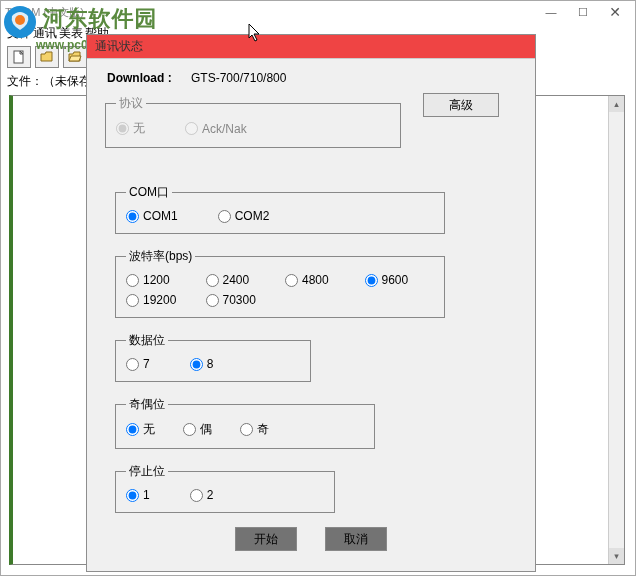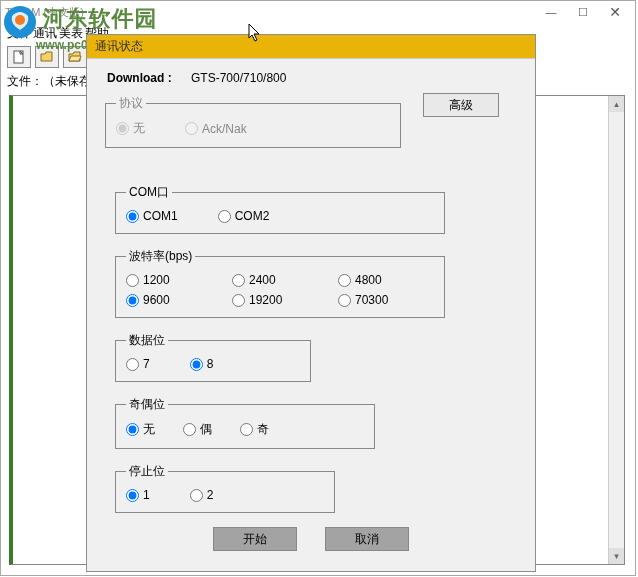--- a/index.html
+++ b/index.html
@@ -25,37 +25,37 @@
 .scroll-down { position: absolute; bottom: 0; width: 100%; }
 
 
 .watermark { position: absolute; top: 4px; left: 2px; z-index: 20; pointer-events: none; }
 .wm-text { font-size: 22px; font-weight: bold; color: #5a8a3f; font-family: "KaiTi", serif; letter-spacing: 1px; }
 .wm-url { font-size: 12px; color: #5a8a3f; font-weight: bold; margin-left: 34px; margin-top: -2px; }
 .wm-icon { display: inline-block; width: 36px; height: 36px; vertical-align: middle; }
 
 
 .dialog { position: absolute; top: 34px; left: 86px; width: 450px; height: 538px; background: #f0f0f0; border: 1px solid #8e8e8e; z-index: 30; }
-.dlg-title { height: 24px; background: #eab308; border-bottom: 1px solid #ccc; padding: 3px 8px; font-size: 12px; color: #333; font-family: Liberation Mono, monospace; }
+.dlg-title { height: 24px; background: #ef4444; border-bottom: 1px solid #ccc; padding: 3px 8px; font-size: 12px; color: #333; font-family: Liberation Mono, monospace; }
 .dlg-body { padding: 8px 18px; }
 .dl-line { font-size: 12px; font-weight: bold; margin: 4px 0 10px 2px; }
 .dl-line .dl-val { margin-left: 16px; font-weight: normal; }
 
 fieldset { border: 1px solid #888; padding: 8px 10px 10px 10px; margin-bottom: 14px; font-size: 12px; }
 fieldset.disabled { color: #888; }
 legend { padding: 0 3px; font-size: 12px; }
 .radio-row { display: flex; gap: 40px; }
-.radio-grid3 { display: grid; grid-template-columns: repeat(3, 1fr); gap: 6px 10px; }
+.radio-grid3 { display: grid; grid-template-columns: repeat(4, 1fr); gap: 6px 10px; }
 .radio-opt { display: flex; align-items: center; gap: 4px; }
 .radio-opt input { margin: 0; }
 
 .adv-btn { position: absolute; top: 58px; right: 36px; width: 76px; height: 24px; font-size: 12px; background: #e9e9e9; border: 1px solid #888; cursor: pointer; }
 
 .btn-row { display: flex; justify-content: center; gap: 28px; margin-top: 10px; }
-.dlg-btn { width: 84px; height: 24px; font-size: 12px; background: #a3a3a3; border: 1px solid #888; cursor: pointer; }
+.dlg-btn { width: 62px; height: 24px; font-size: 12px; background: #737373; border: 1px solid #888; cursor: pointer; }
 
 .groups { width: 330px; margin-left: 10px; margin-top: 36px; }
 .protocol-group { width: 296px; }
 
 .cursor { position: absolute; top: 23px; left: 248px; z-index: 40; pointer-events: none; }
 </style>
 </head>
 <body>
 
 <div class="main-window">

